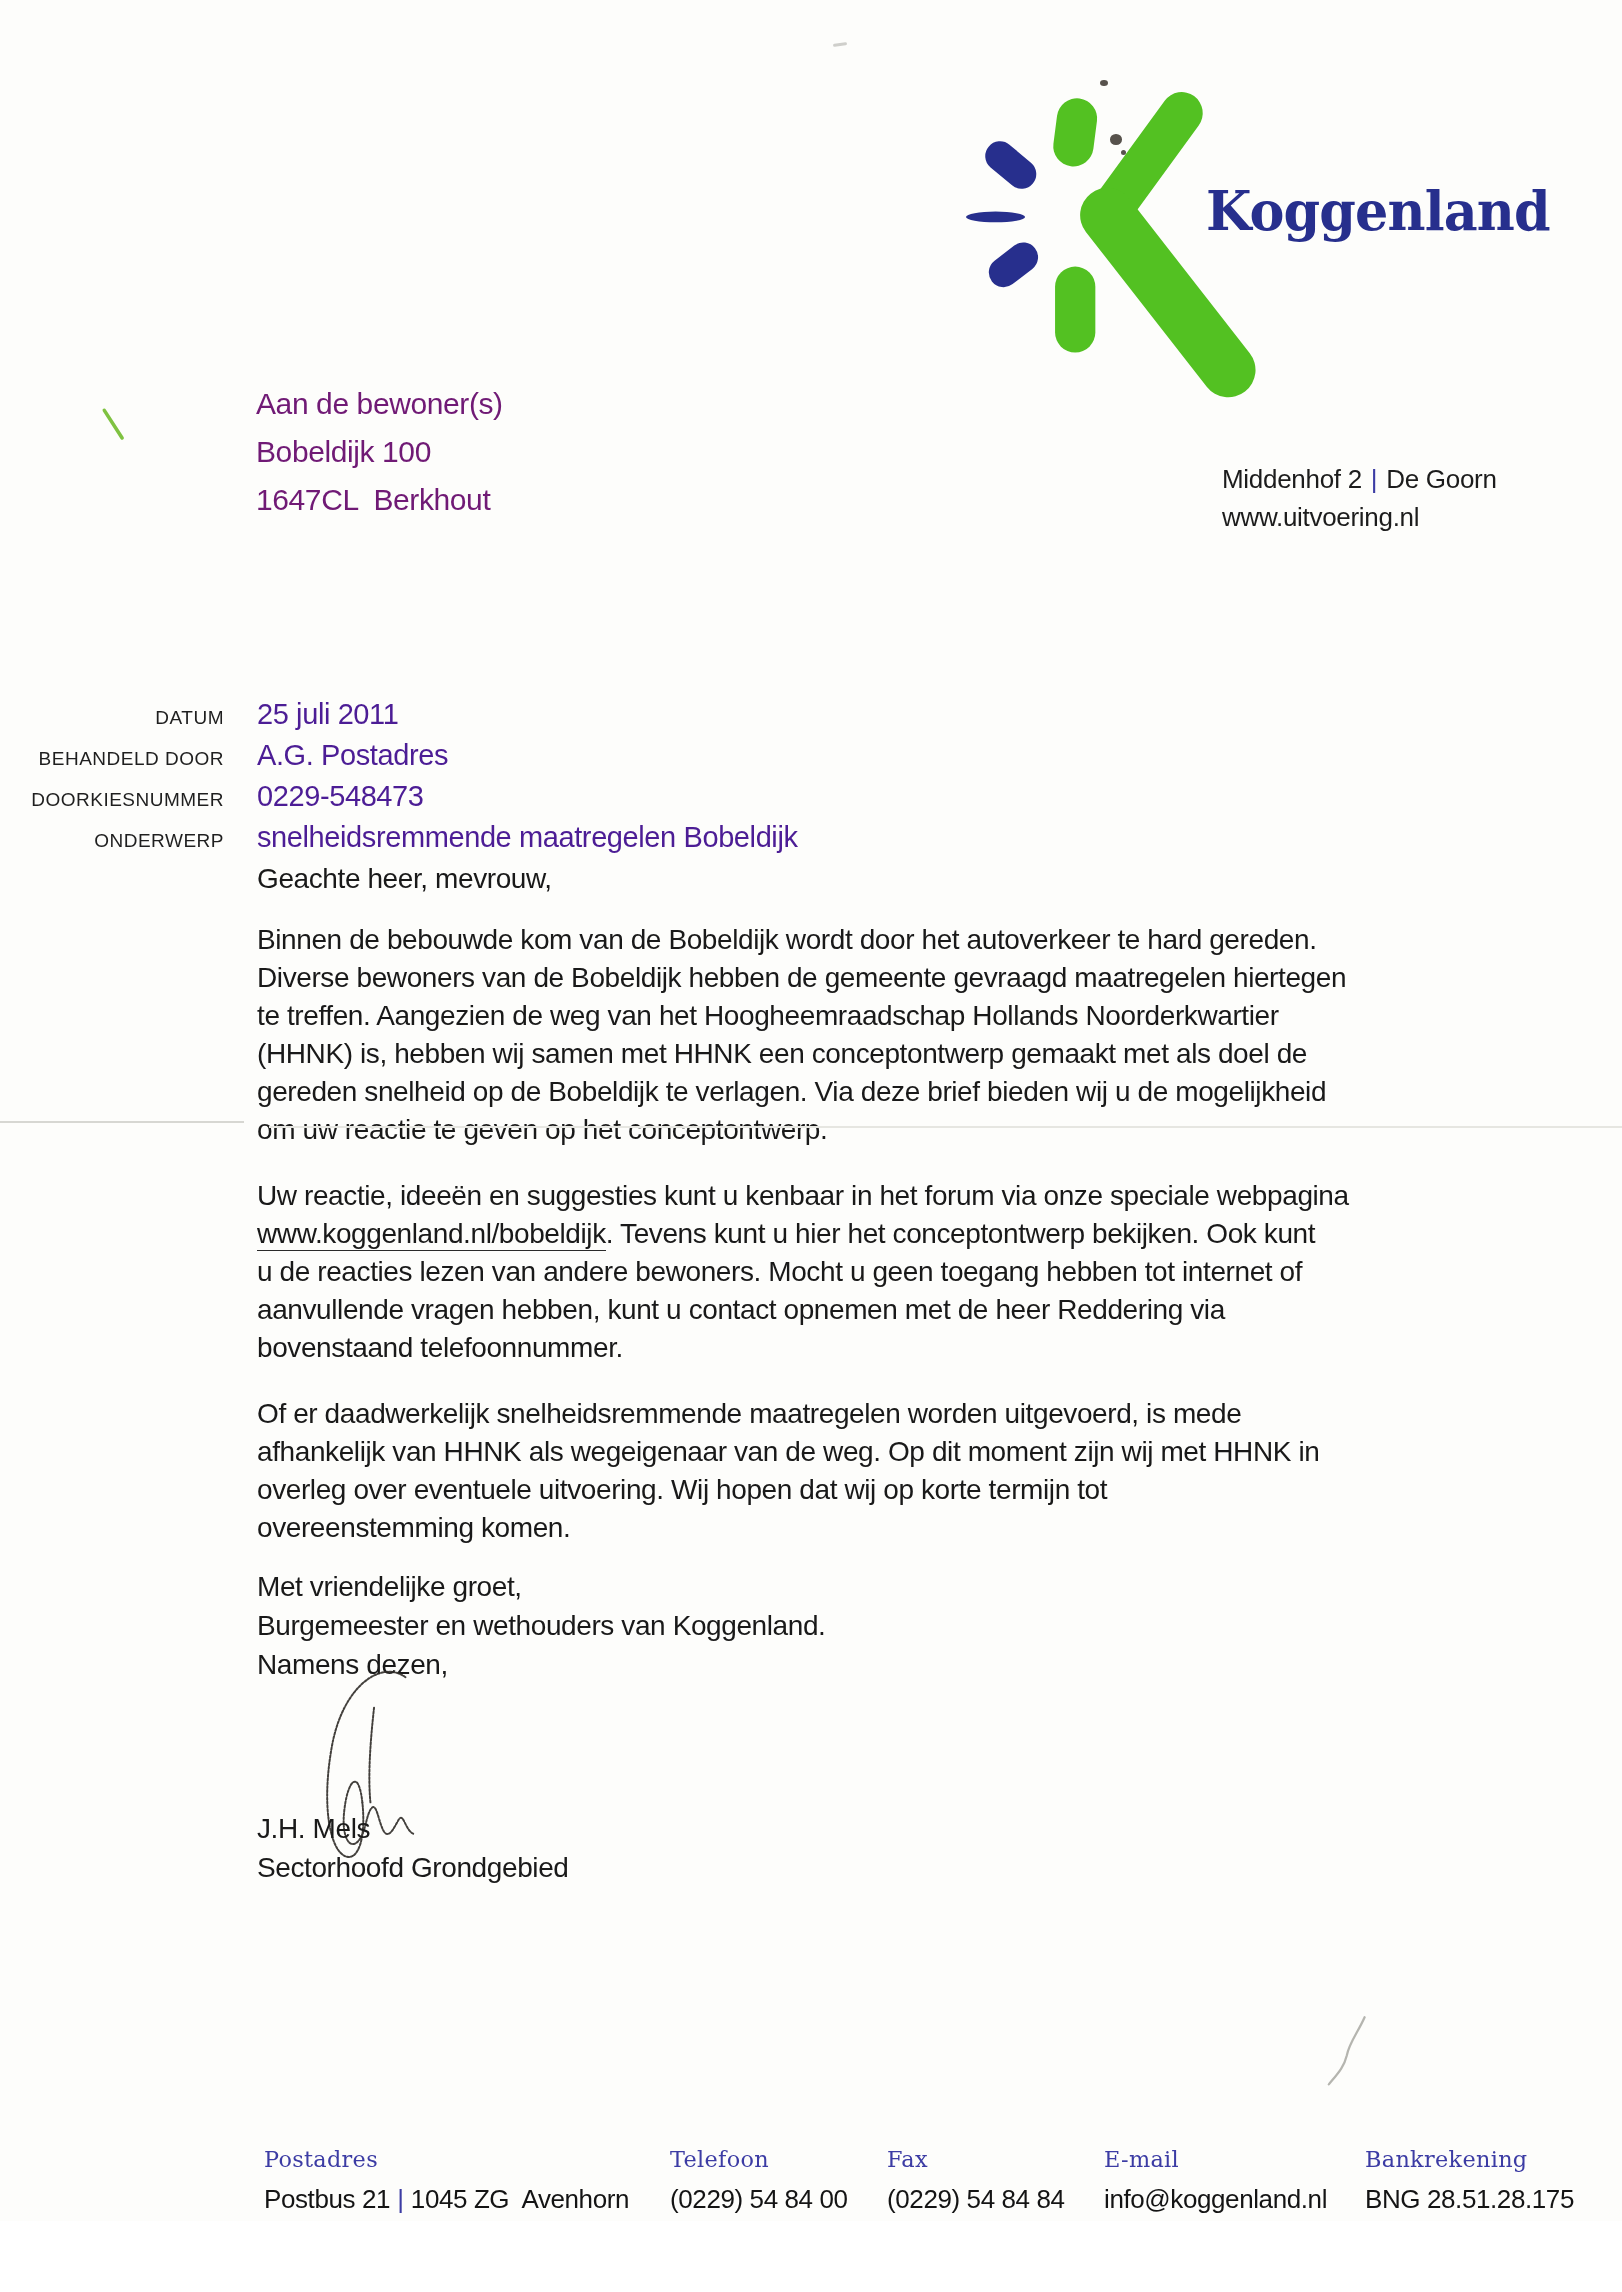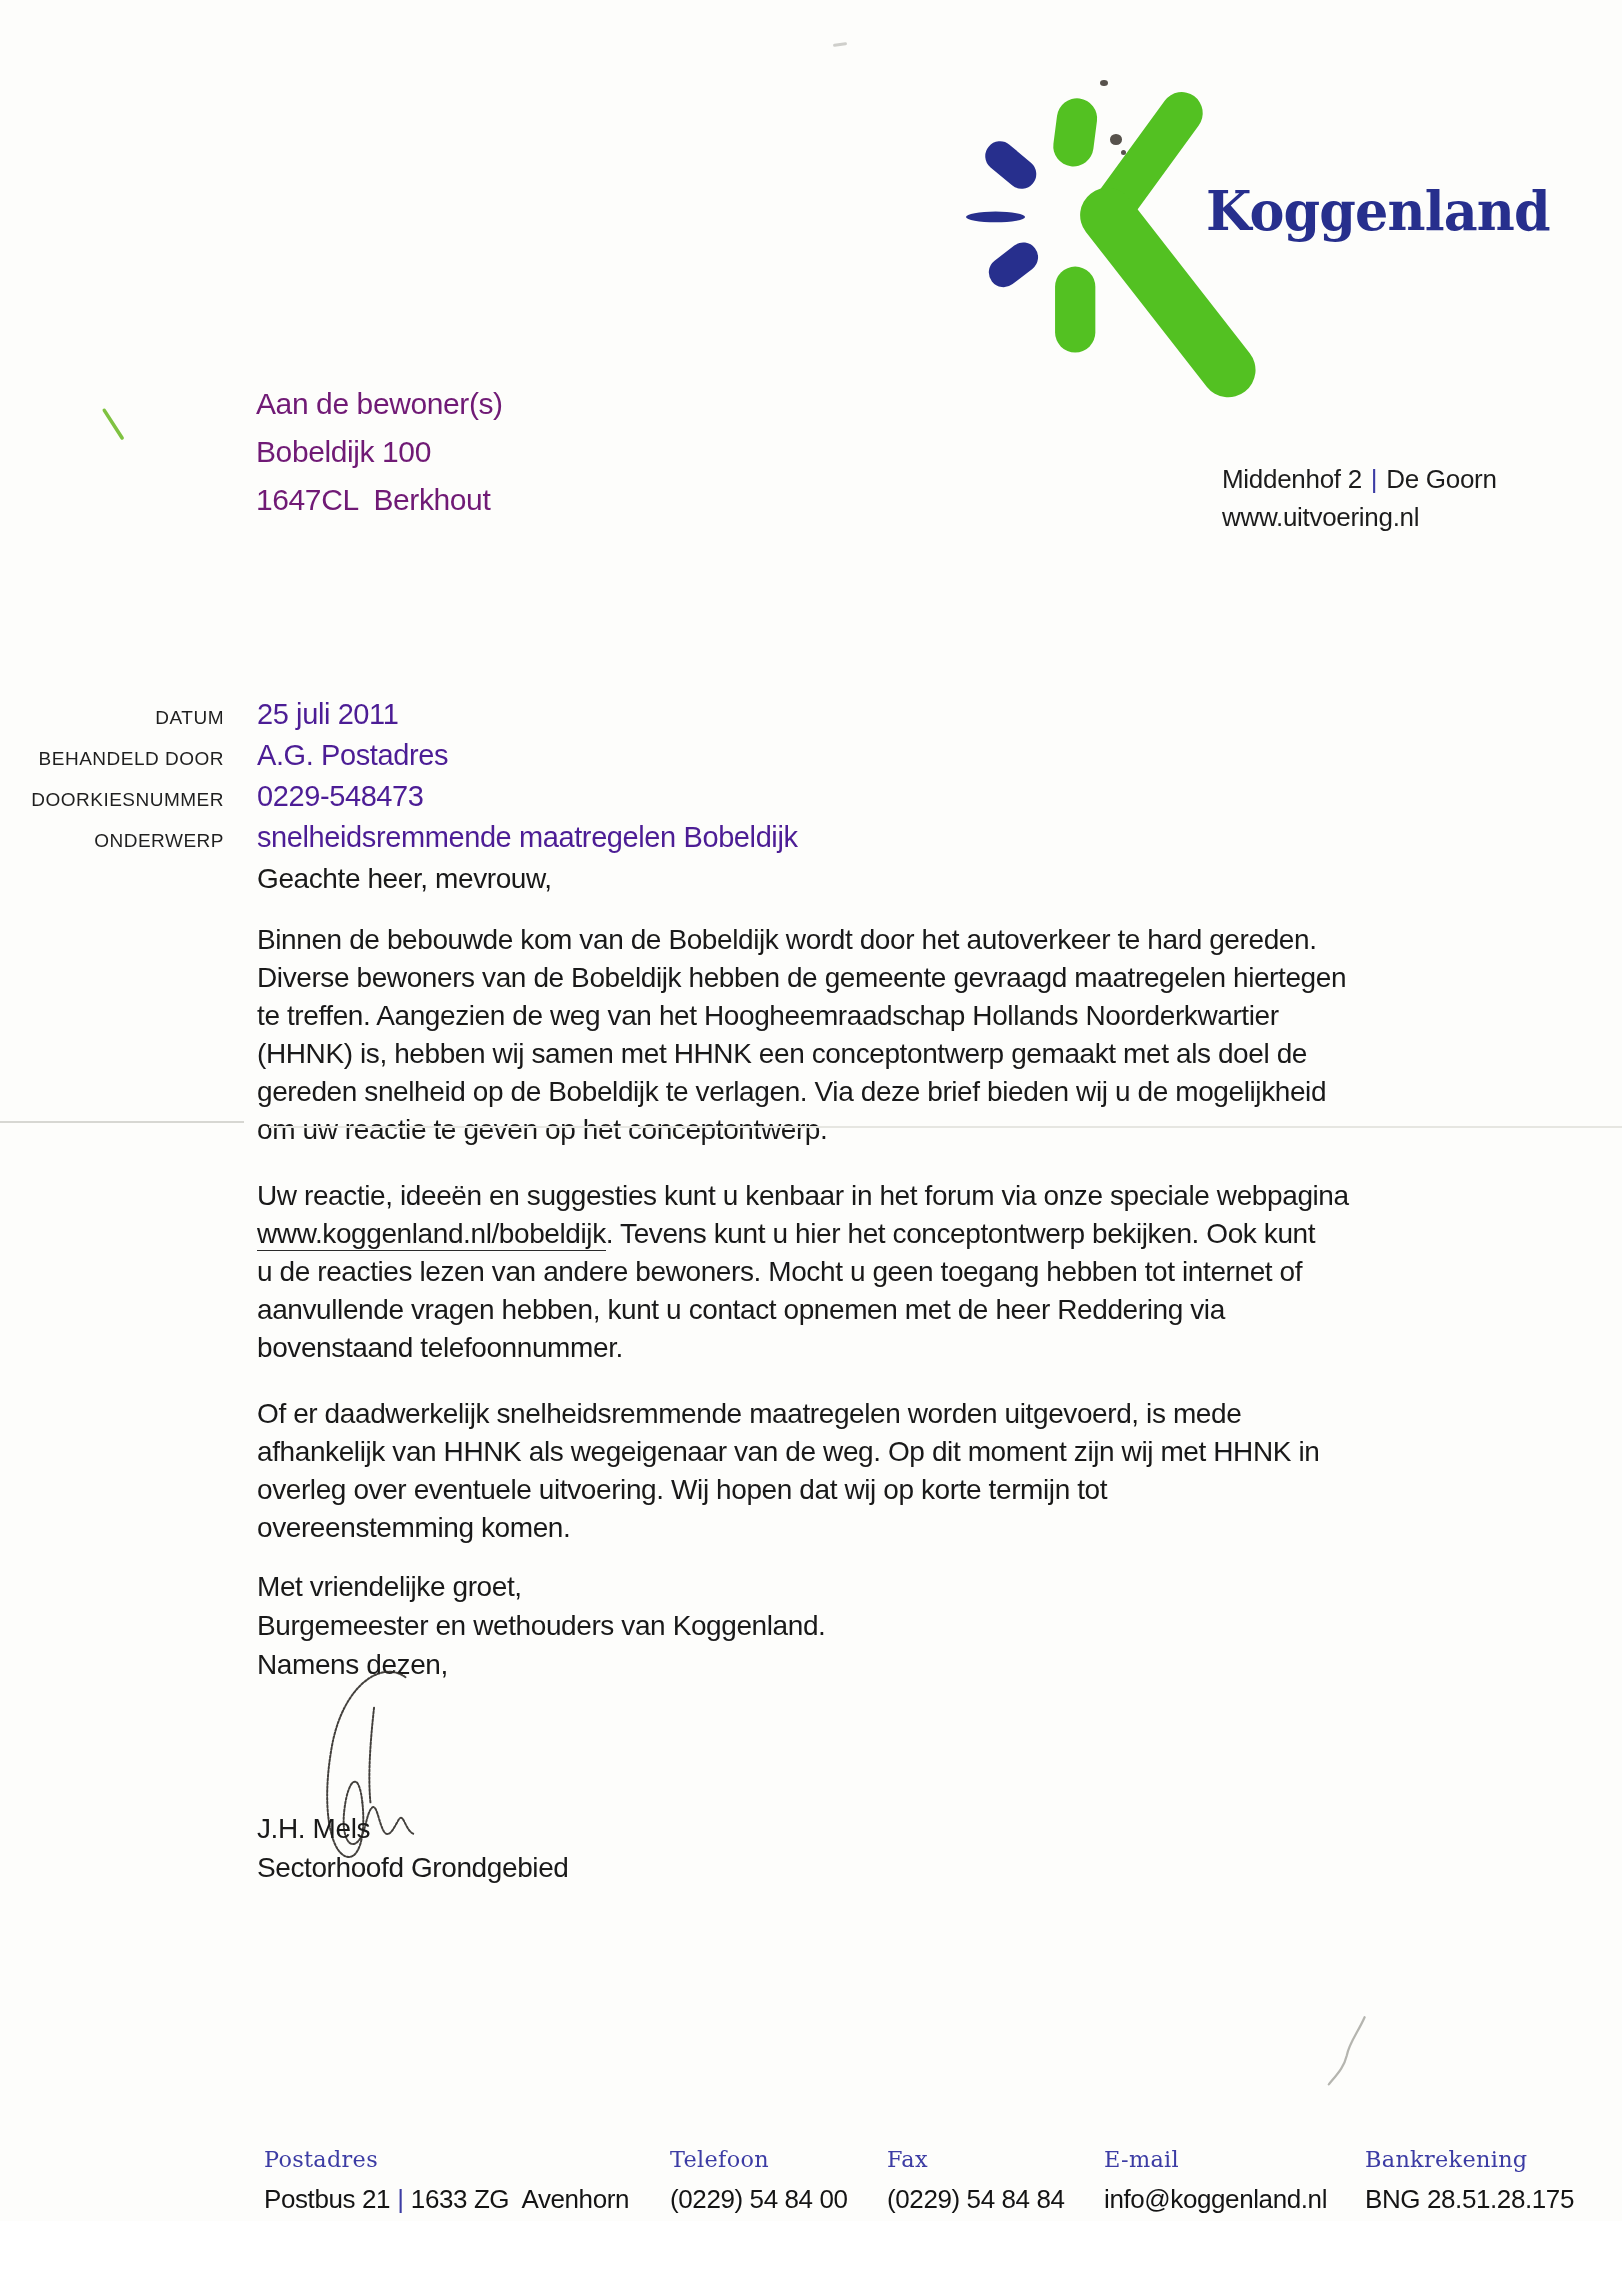--- a/index.html
+++ b/index.html
@@ -141,21 +141,21 @@
       <path d="M 87 52 C 83 88, 80 128, 83 158"></path>
       <path d="M 74 158 C 70 120, 58 132, 54 165 C 50 196, 60 212, 70 200 C 78 190, 78 172, 84 164 C 90 157, 92 180, 98 190 C 104 199, 110 184, 115 176 C 120 169, 122 190, 132 193"></path>
     </g>
   </svg>
 
   <div class="signer">J.H. Mels
 Sectorhoofd Grondgebied</div>
 
   <div class="footer-col col-postadres">
     <div class="footer-label">Postadres</div>
-    <div class="footer-value"><span>Postbus 21</span><span class="pipe">|</span><span>1633 ZG  Avenhorn</span></div>
+    <div class="footer-value"><span>Postbus 21</span><span class="pipe">|</span><span>1045 ZG  Avenhorn</span></div>
   </div>
   <div class="footer-col col-telefoon">
     <div class="footer-label">Telefoon</div>
     <div class="footer-value">(0229) 54 84 00</div>
   </div>
   <div class="footer-col col-fax">
     <div class="footer-label">Fax</div>
     <div class="footer-value">(0229) 54 84 84</div>
   </div>
   <div class="footer-col col-email">

